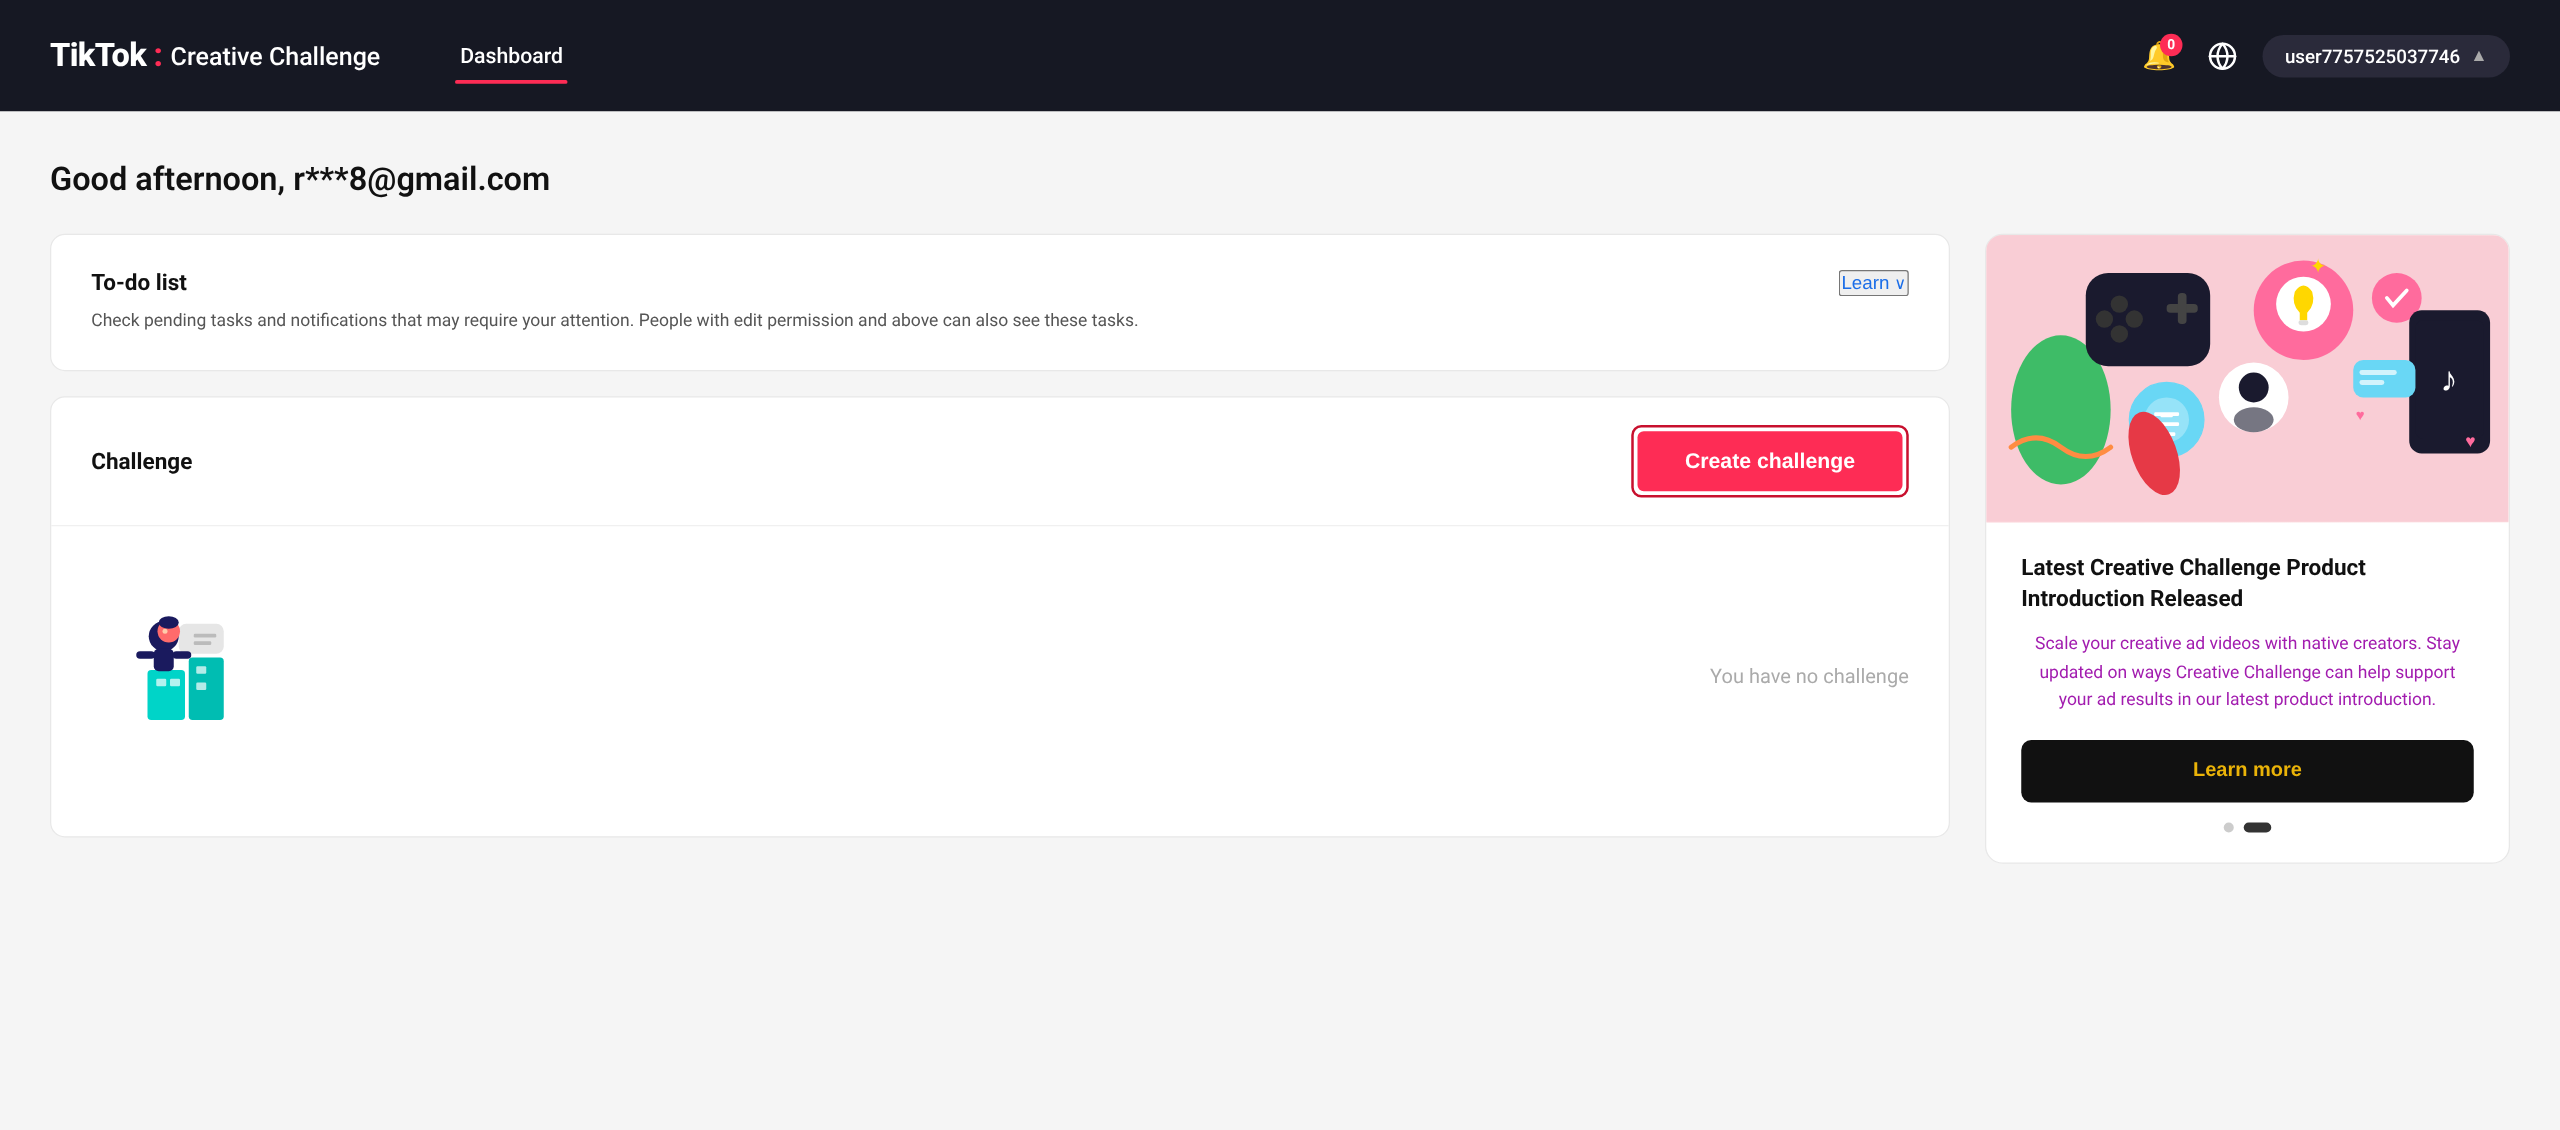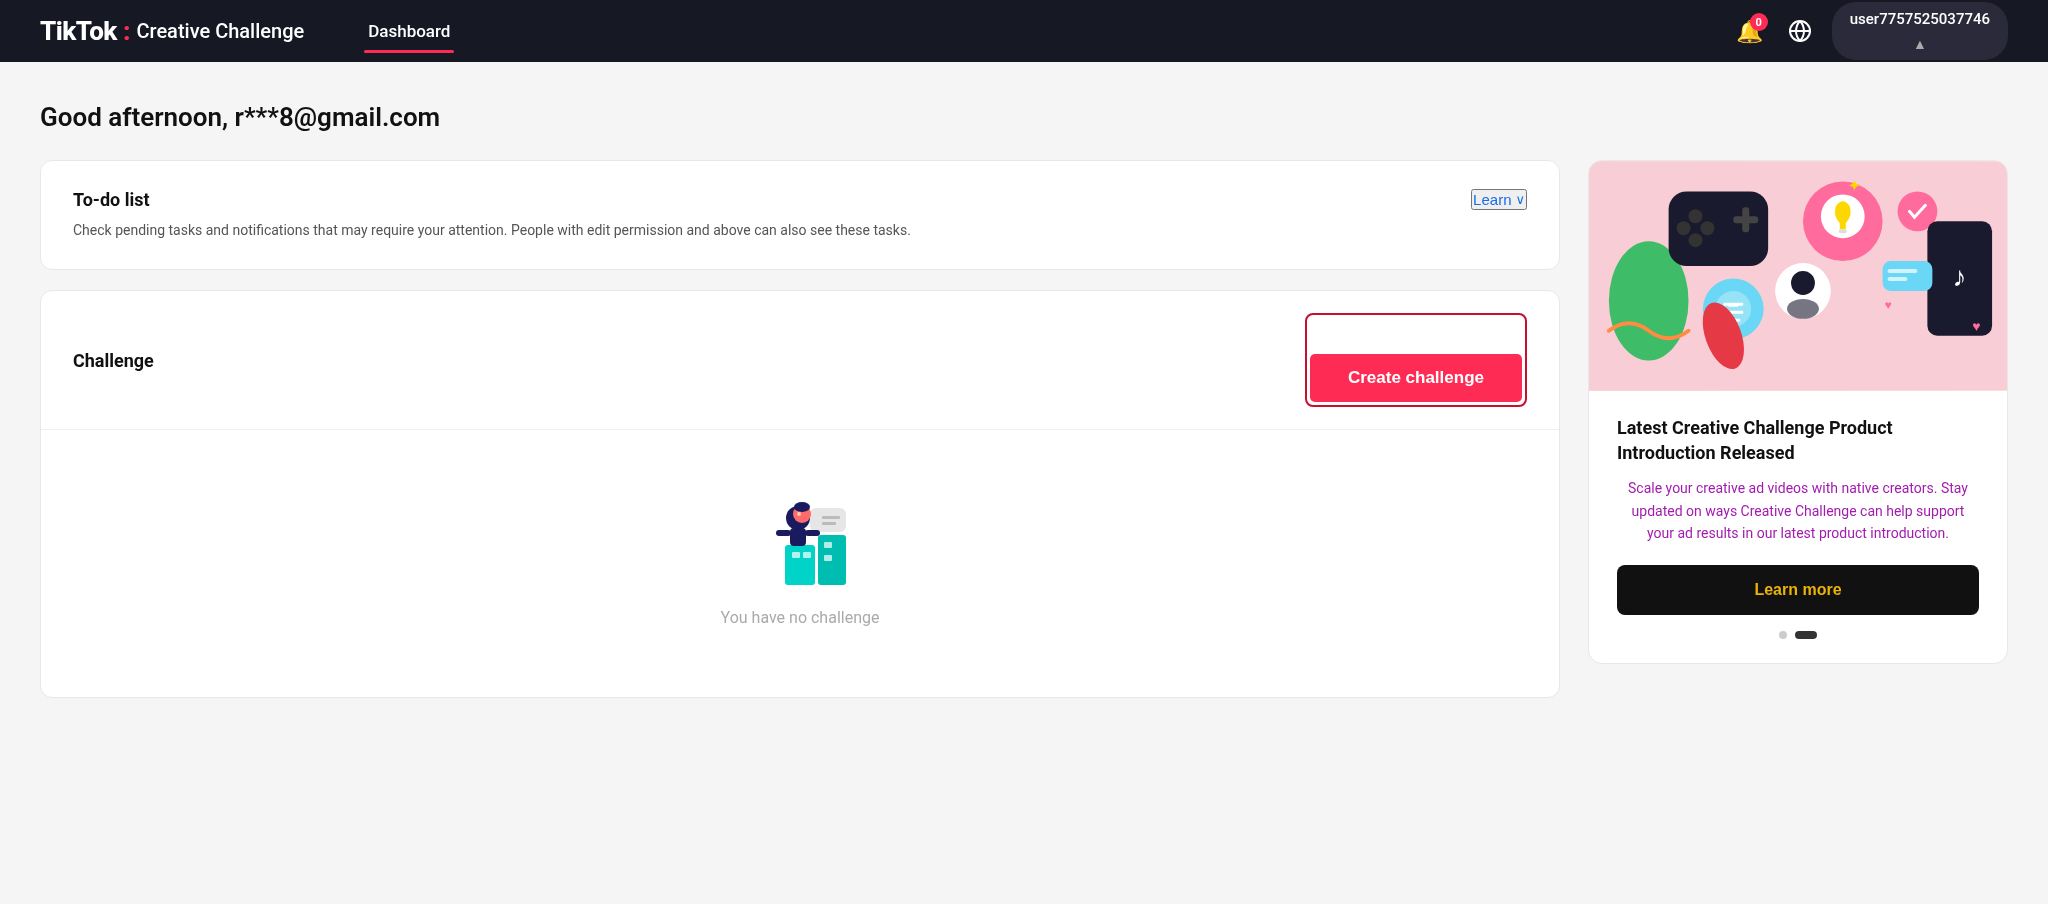--- a/index.html
+++ b/index.html
@@ -6,21 +6,21 @@
     body {
       font-family: -apple-system, BlinkMacSystemFont, 'Segoe UI', Roboto, sans-serif;
       background: #f5f5f5;
       min-height: 904px;
       width: 2048px;
     }
 
     
     .header {
       background: #161823;
-      height: 62px;
+      height: 89px;
       display: flex;
       align-items: center;
       padding: 0 40px;
       position: relative;
     }
     .header-logo {
       display: flex;
       align-items: center;
       gap: 6px;
     }
@@ -109,21 +109,20 @@
       background: #2a2a3a;
       color: #fff;
       border-radius: 24px;
       padding: 8px 18px;
       display: flex;
       align-items: center;
       gap: 8px;
       cursor: pointer;
       font-size: 15px;
       font-weight: 500;
-      flex-direction: column;
     }
     .user-dropdown .chevron {
       font-size: 14px;
       color: #aaa;
     }
 
     
     .main {
       padding: 40px 40px 40px 40px;
       max-width: 2048px;
@@ -211,25 +210,24 @@
     .create-challenge-btn {
       background: #fe2c55;
       color: #fff;
       border: none;
       border-radius: 5px;
       padding: 14px 38px;
       font-size: 17px;
       font-weight: 600;
       cursor: pointer;
       display: block;
-      margin-top: 36px;
     }
     .challenges-empty {
       display: flex;
-      flex-direction: column;
+      flex-direction: row;
       align-items: center;
       justify-content: space-between;
       padding: 60px 32px 70px;
     }
     .empty-illustration {
       width: 120px;
       height: 100px;
       margin-bottom: 18px;
       position: relative;
     }

